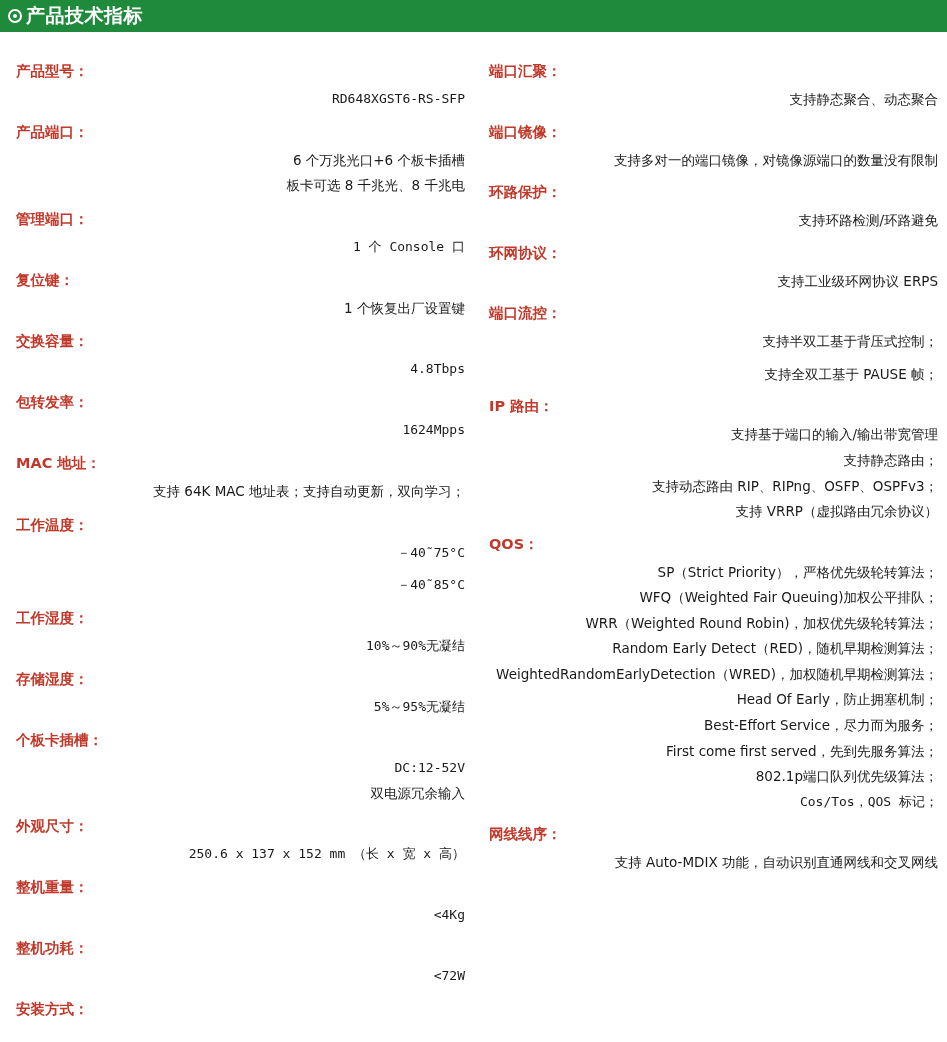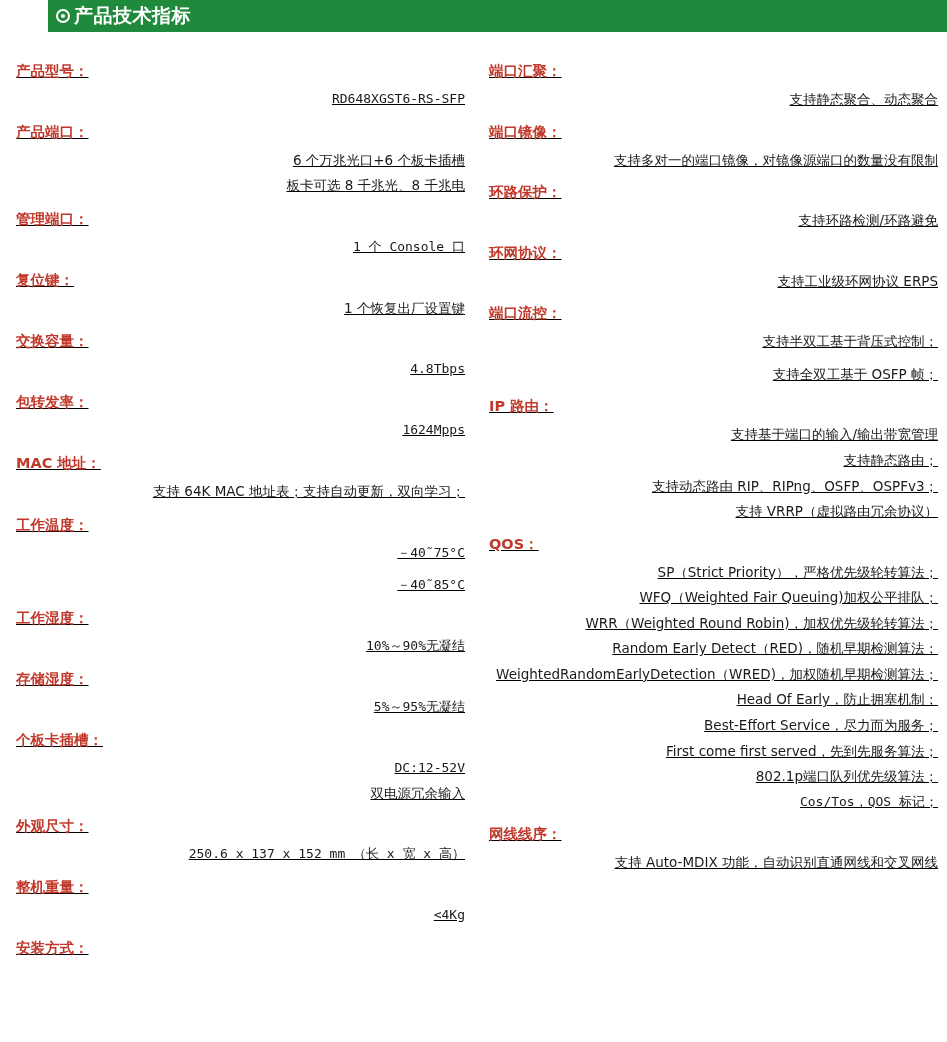--- a/index.html
+++ b/index.html
@@ -14,21 +14,20 @@
     width: 947px;
     min-height: 1042px;
     position: relative;
   }
   .header-bar {
     background: #1f8a3b;
     height: 32px;
     display: flex;
     align-items: center;
     padding: 9px 8px;
-    margin-left: 48px;
   }
   .header-icon {
     width: 14px;
     height: 14px;
     border-radius: 50%;
     border: 2px solid #ffffff;
     position: relative;
     margin-right: 4px;
     flex: 0 0 auto;
   }
@@ -53,21 +52,20 @@
     display: flex;
     padding: 30px 0 20px 0;
   }
   .col {
     width: 473px;
     padding-left: 16px;
     padding-right: 8px;
   }
   .spec-block {
     margin-bottom: 14px;
-    text-decoration: underline;
   }
   .spec-label {
     color: #c0392b;
     font-weight: bold;
     font-size: 14.5px;
     margin-bottom: 9px;
     font-family: "DejaVu Sans", "Liberation Sans", sans-serif;
   }
   .spec-value {
     color: #1a1a1a;
@@ -145,20 +143,24 @@
       </div>
       <div class="spec-block">
         <div class="spec-label">外观尺寸：</div>
         <div class="spec-value">250.6 x 137 x 152 mm （长 x 宽 x 高）</div>
       </div>
       <div class="spec-block">
         <div class="spec-label">整机重量：</div>
         <div class="spec-value">&lt;4Kg</div>
       </div>
       <div class="spec-block">
+        <div class="spec-label">整机功耗：</div>
+        <div class="spec-value">&lt;72W</div>
+      </div>
+      <div class="spec-block">
         <div class="spec-label">安装方式：</div>
       </div>
     </div>
   <div class="col right-col" id="right-col">
       <div class="spec-block">
         <div class="spec-label">端口汇聚：</div>
         <div class="spec-value cjk">支持静态聚合、动态聚合</div>
       </div>
       <div class="spec-block">
         <div class="spec-label">端口镜像：</div>
@@ -170,21 +172,21 @@
       </div>
       <div class="spec-block">
         <div class="spec-label">环网协议：</div>
         <div class="spec-value cjk">支持工业级环网协议 ERPS</div>
       </div>
       <div class="spec-block">
         <div class="spec-label">端口流控：</div>
         <div class="spec-value cjk">支持半双工基于背压式控制；</div>
       </div>
       <div class="spec-block">
-        <div class="spec-value cjk">支持全双工基于 OSFP 帧；</div>
+        <div class="spec-value cjk">支持全双工基于 PAUSE 帧；</div>
       </div>
       <div class="spec-block">
         <div class="spec-label">IP 路由：</div>
         <div class="spec-value cjk">支持基于端口的输入/输出带宽管理</div>
         <div class="spec-value cjk">支持静态路由；</div>
         <div class="spec-value cjk">支持动态路由 RIP、RIPng、OSFP、OSPFv3；</div>
         <div class="spec-value cjk">支持 VRRP（虚拟路由冗余协议）</div>
       </div>
       <div class="spec-block">
         <div class="spec-label">QOS：</div>

